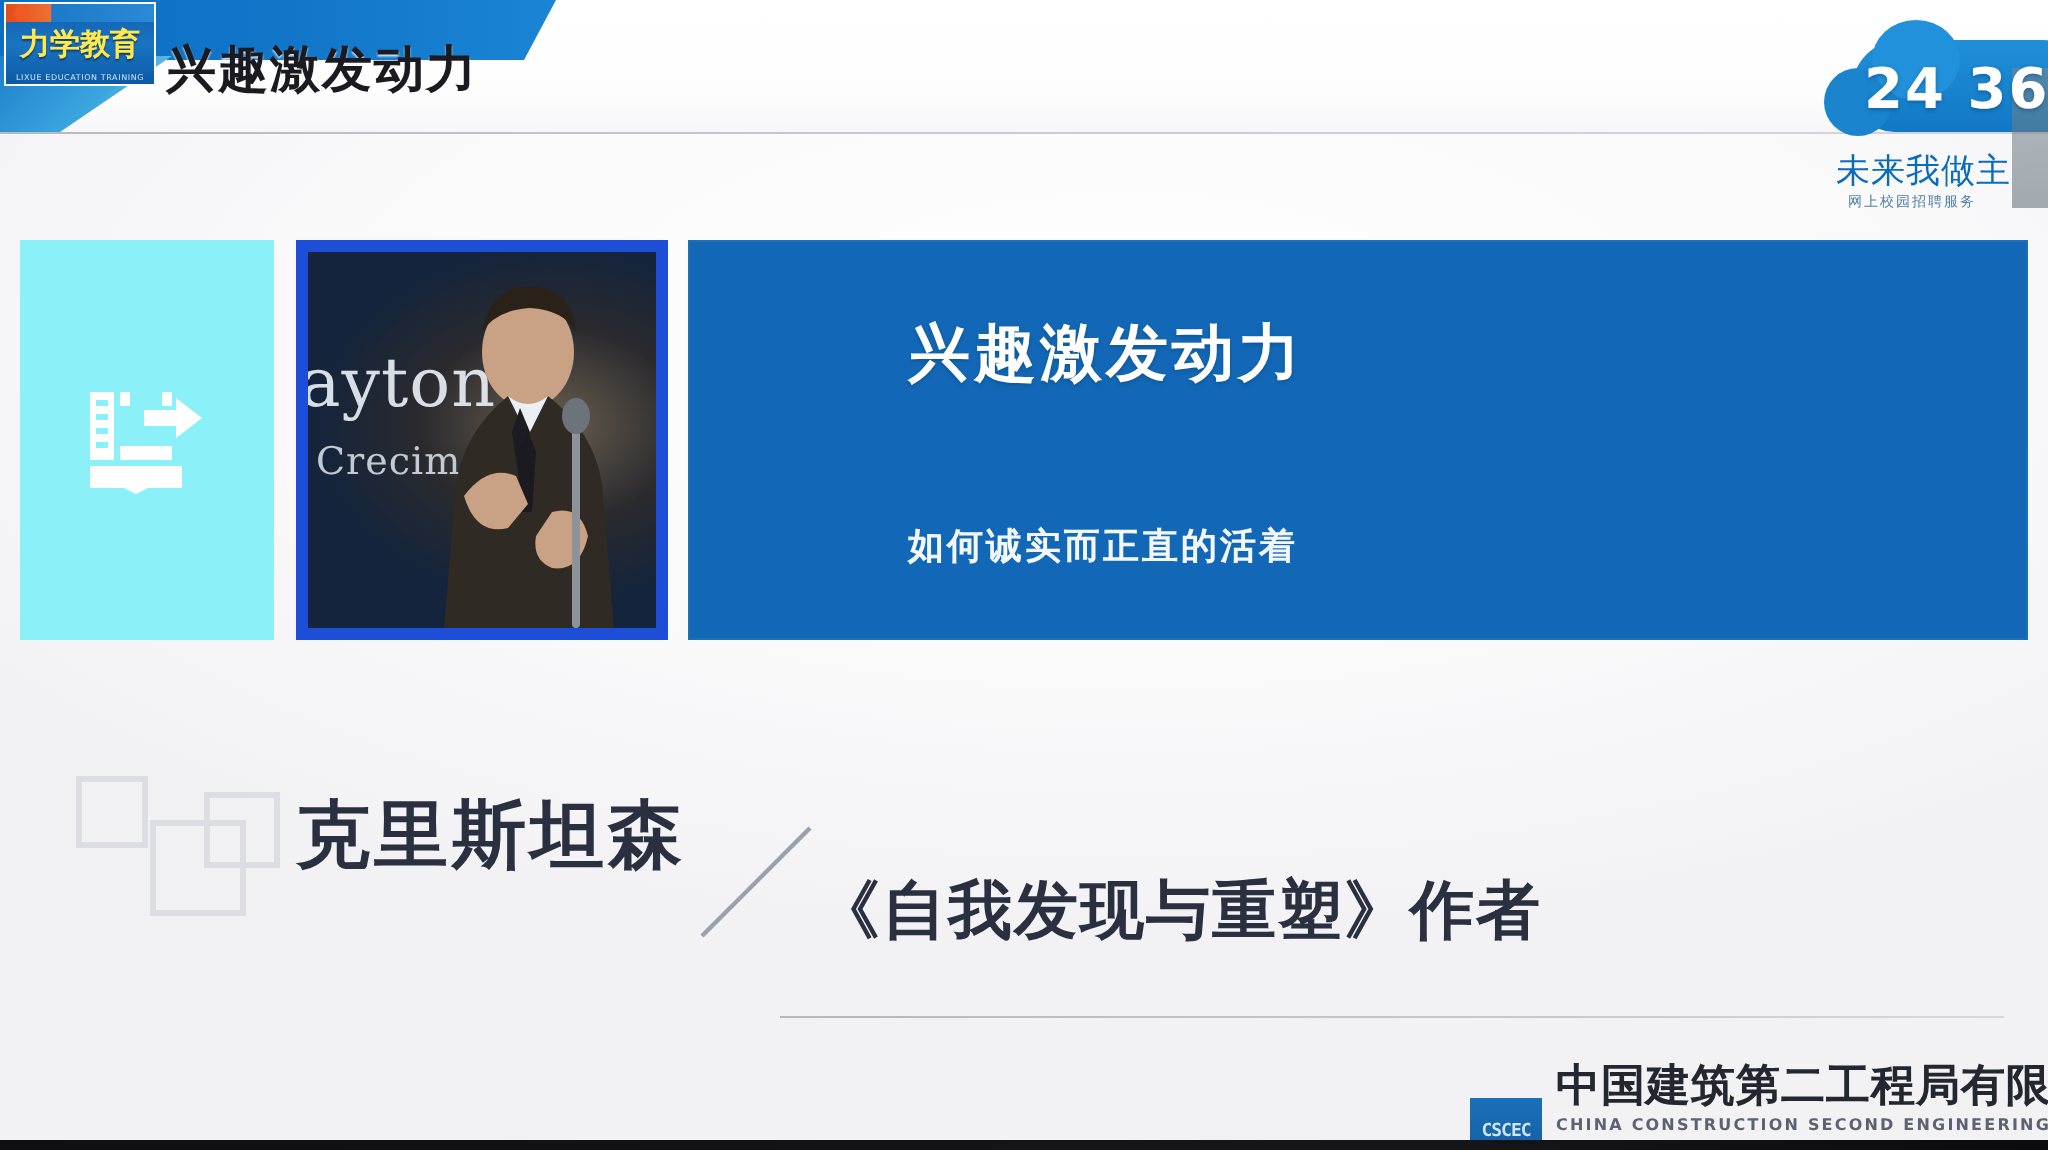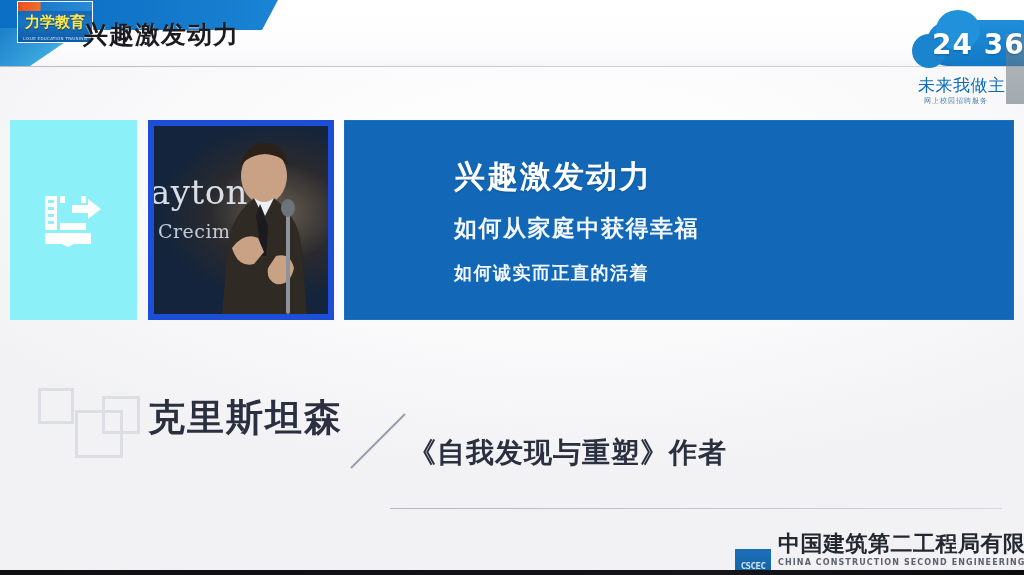--- a/index.html
+++ b/index.html
@@ -70,21 +70,20 @@
 
   
   .brand-logo {
     position: absolute;
     left: 2px; top: 1px;
     width: 76px; height: 42px;
     background: linear-gradient(180deg,#0f5fae 0%, #1a74c2 50%, #0d5aa6 100%);
     border: 1px solid #ffffff;
     box-sizing: border-box;
     overflow: hidden;
-    margin-left: 15px;
   }
   .brand-logo .bl-top {
     position: absolute; left:0; top:0; width:100%; height:9px;
     background: linear-gradient(90deg,#e8541f 0%, #f0722e 28%, #14york 28%);
     background: linear-gradient(90deg,#e34d1c 0%, #ef7030 30%, #1d7ac9 31%, #2a8ad6 100%);
   }
   .brand-logo .bl-dot {
     position:absolute; left:4px; top:1px; width:7px; height:7px; border-radius:50%;
     background:#f15a24;
   }
@@ -278,21 +277,21 @@
   }
   .slash {
     position: absolute;
     left: 347px; top: 410px;
     width: 62px; height: 62px;
   }
 
   .desc1 {
     position: absolute;
     left: 408px; top: 434px;
-    font-size: 28px; font-weight: bold;
+    font-size: 32px; font-weight: bold;
     color: #2b3040;
     letter-spacing: 1px;
     white-space: nowrap;
   }
   .desc2 {
     position: absolute;
     left: 390px; top: 473px;
     font-size: 24px; font-weight: bold;
     color: #2b3040;
     letter-spacing: 1px;
@@ -408,21 +407,20 @@
         <path d="M62 80 l4 10 -2 30 h-5 l-2 -30 z" fill="#1a1a20"></path>
         <path d="M30 112 q12 -16 26 -10 l6 14 -10 12 q-16 4 -22 -16 z" fill="#c9a184"></path>
         <path d="M74 120 q14 -4 18 12 q-4 18 -18 16 q-10 -4 -8 -16 z" fill="#c9a184"></path>
         <rect x="84" y="76" width="4" height="102" rx="2" fill="#8e9399"></rect>
         <ellipse cx="86" cy="72" rx="7" ry="9" fill="#6d737a"></ellipse>
       </svg>
     </div>
 
     <div class="blue-box">
       <div class="bb-title">兴趣激发动力</div>
-      <div class="bb-line1">如何从家庭中获得幸福</div>
       <div class="bb-line2">如何诚实而正直的活着</div>
     </div>
   </div>
 
   <div class="deco-squares">
     <div class="sq sq-a"></div>
     <div class="sq sq-b"></div>
     <div class="sq sq-c"></div>
   </div>
 

